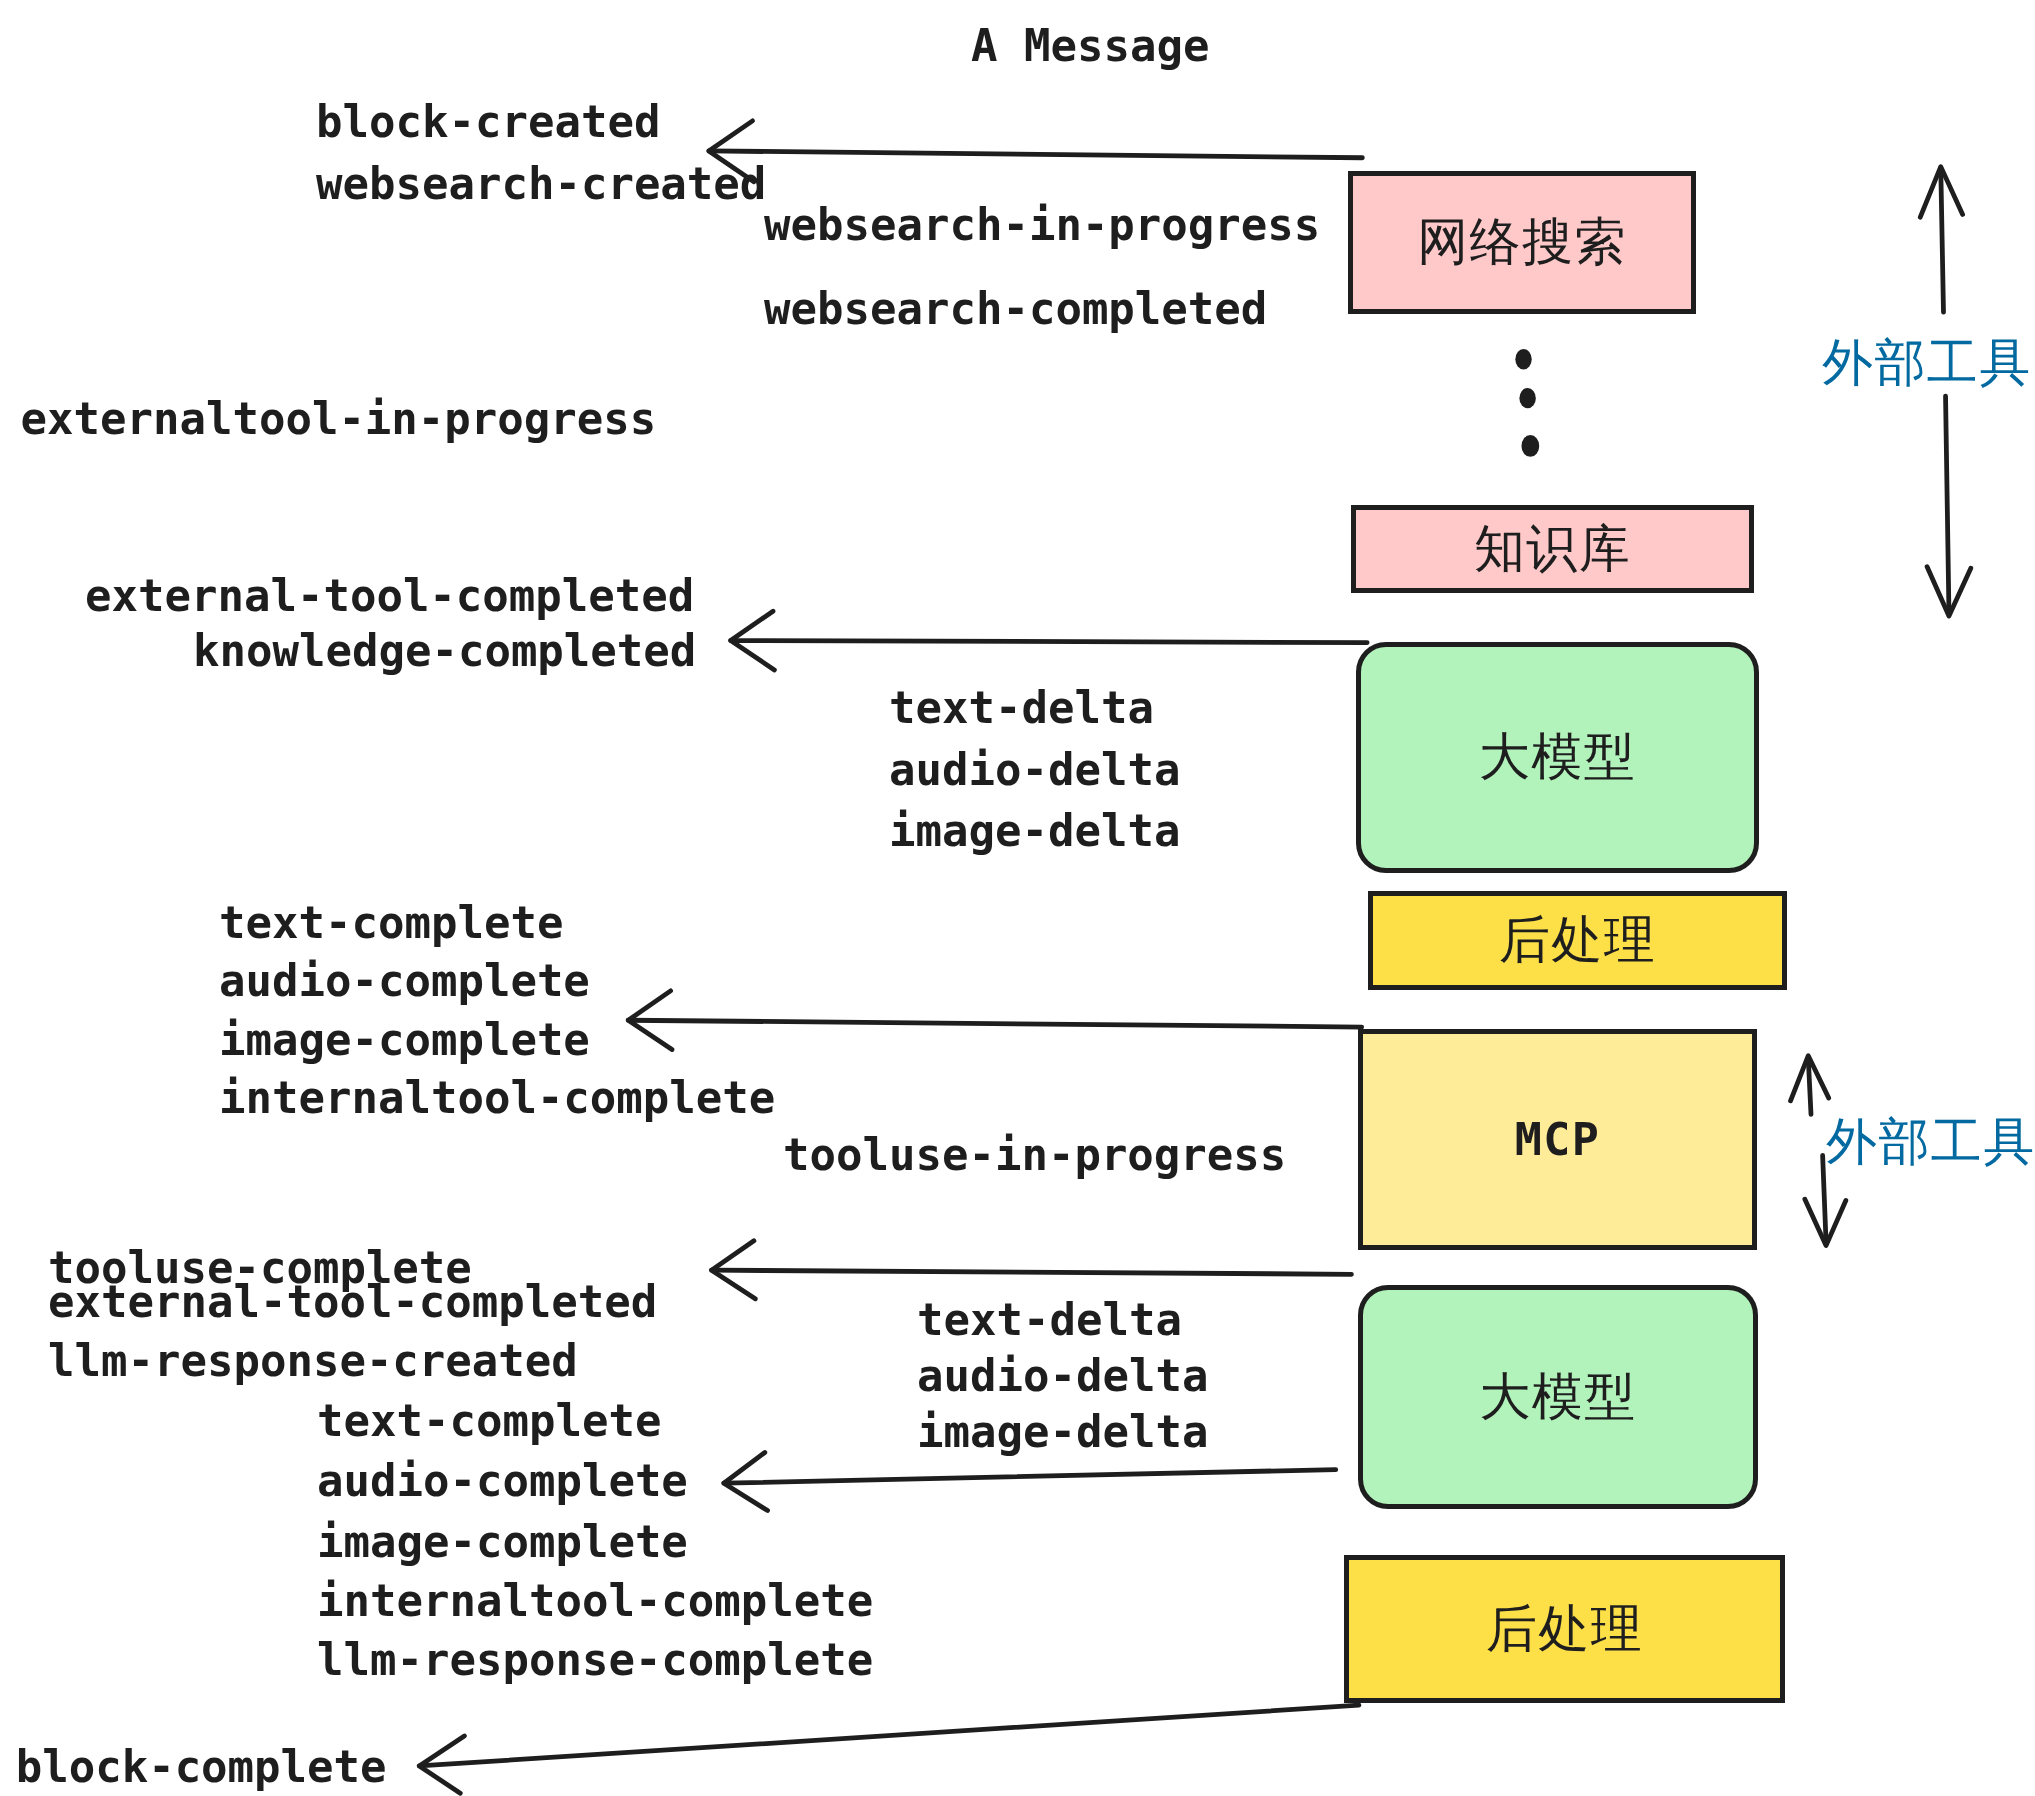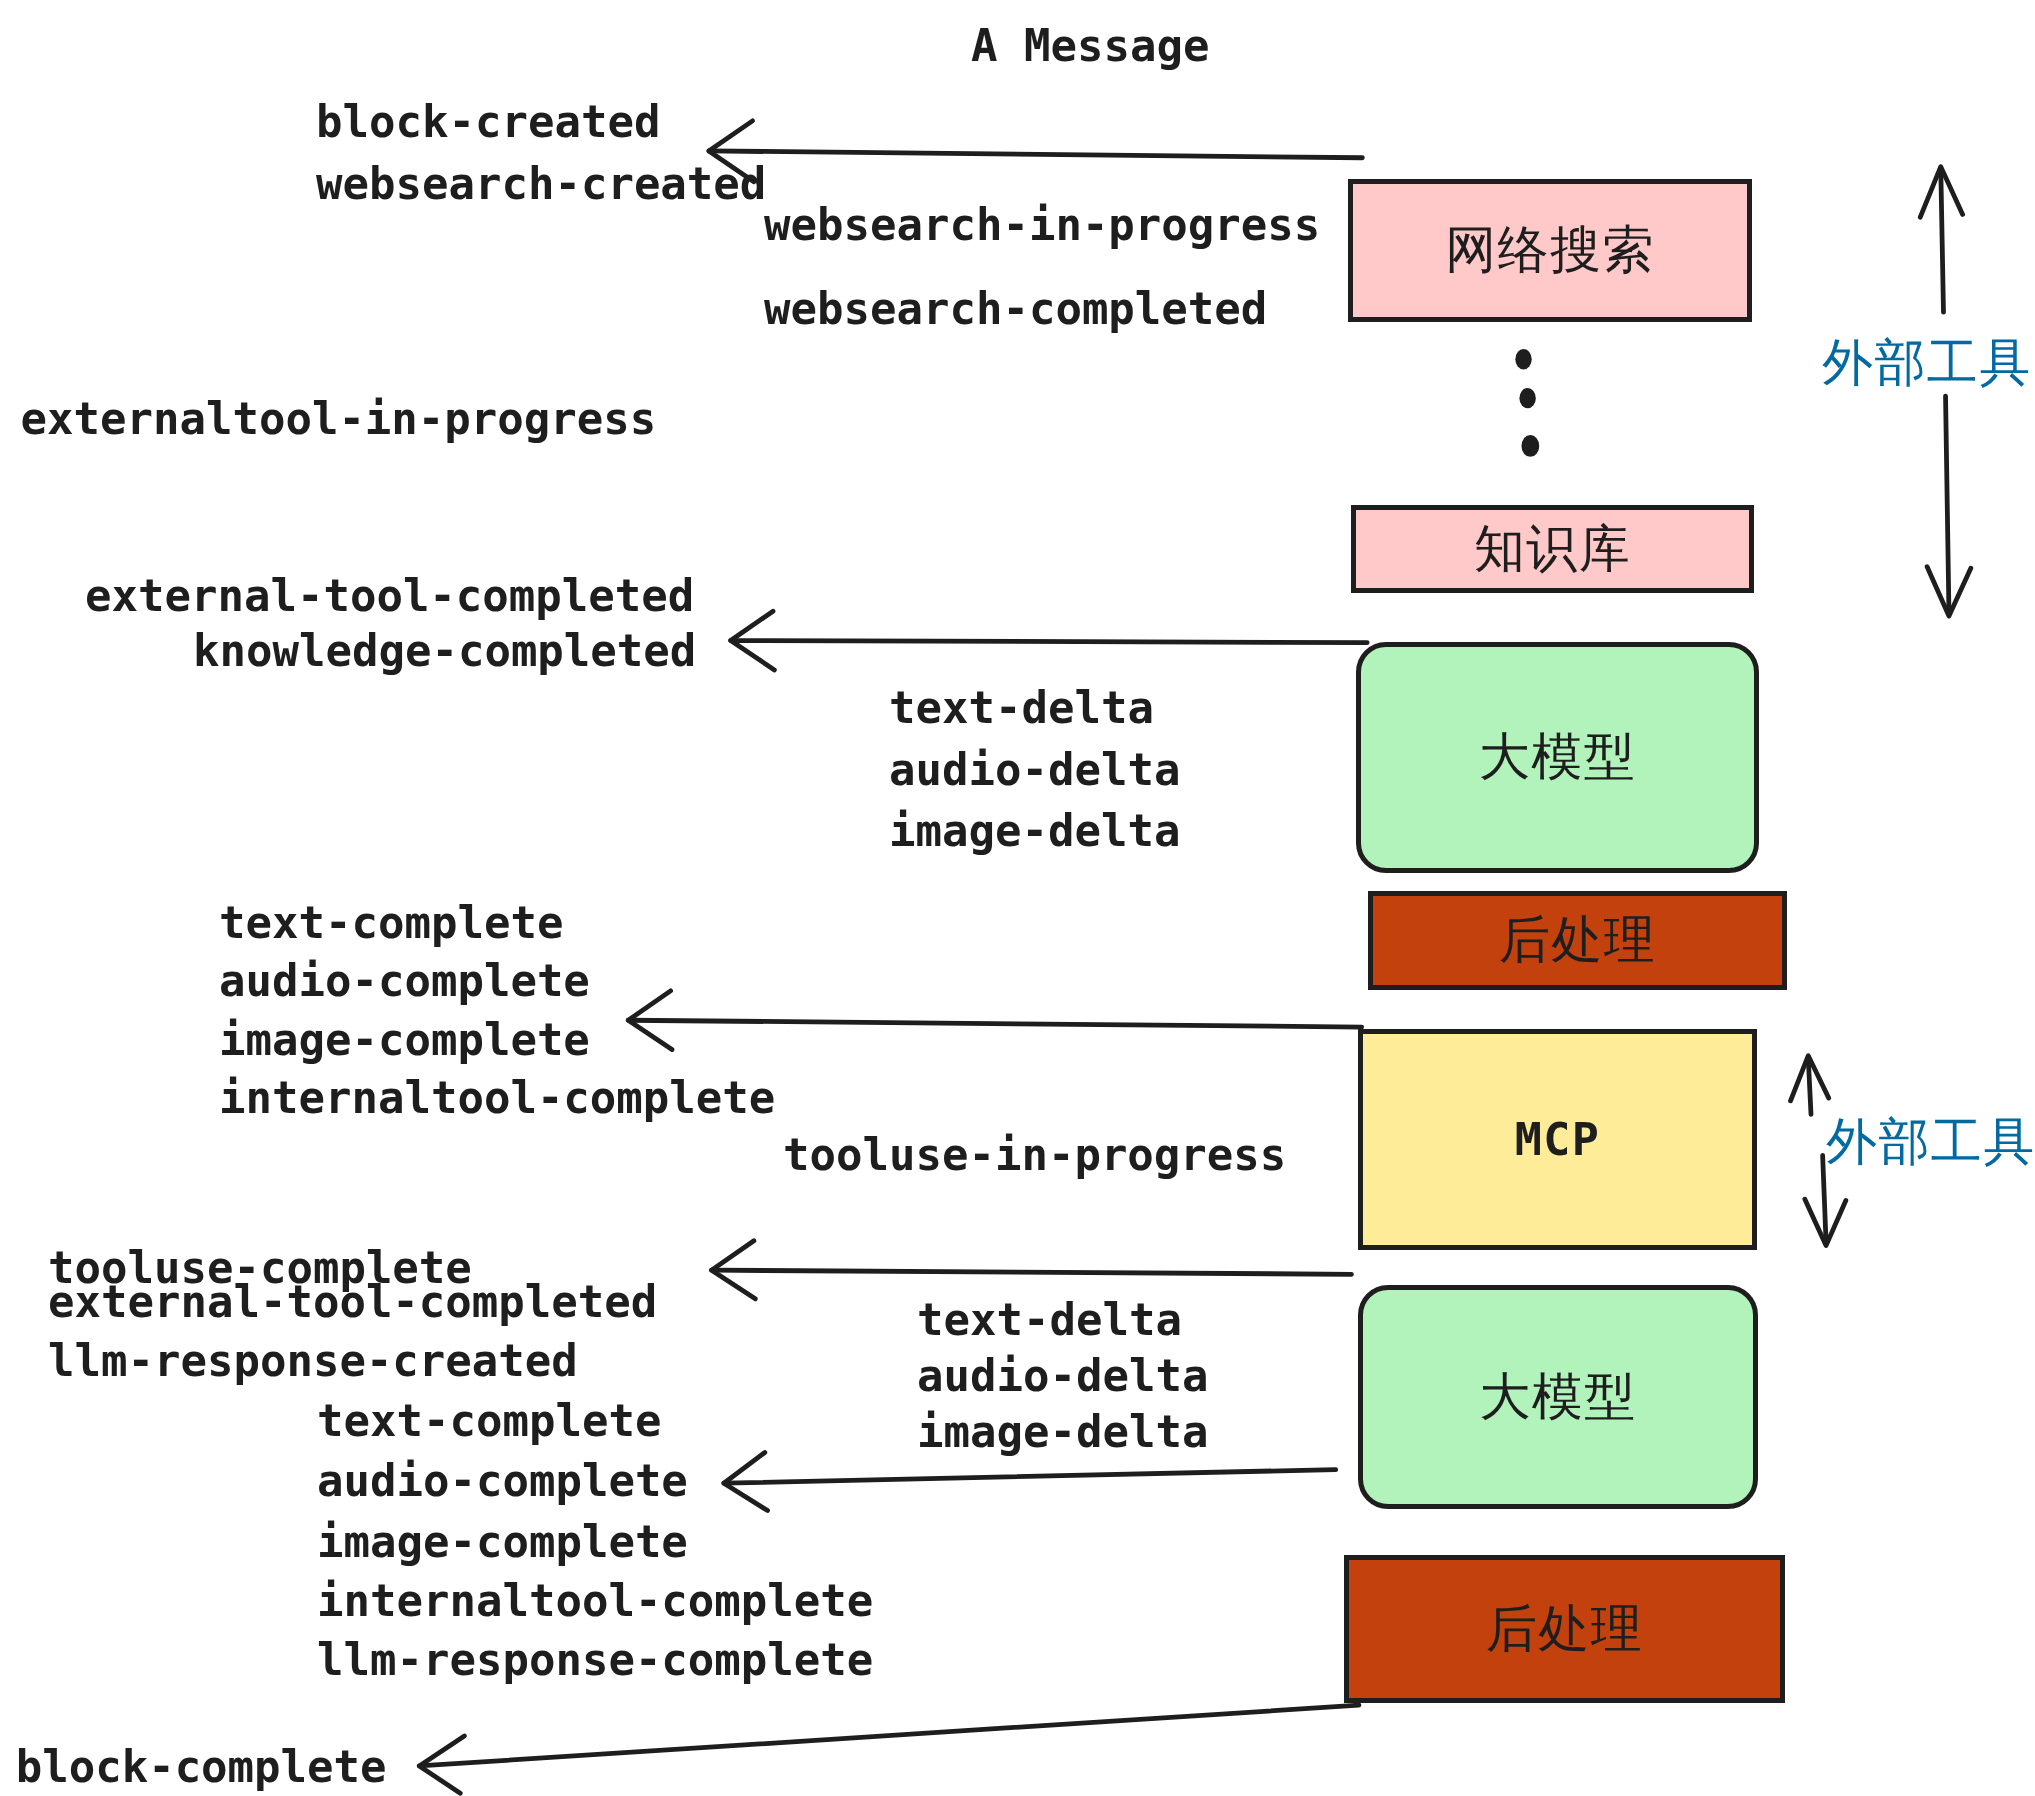--- a/index.html
+++ b/index.html
@@ -46,21 +46,21 @@
     white-space: nowrap;
   }
   .node .nlabel.mono {
     font-family: "DejaVu Sans Mono", monospace;
     font-weight: bold;
     font-size: 45px;
   }
   .fill-pink   { background: #ffc9c9; }
   .fill-green  { background: #b2f2bb; border-radius: 30px; }
   .fill-yellow { background: #ffec99; }
-  .fill-white  { background: #c2410c; }
+  .fill-white  { background: #fde047; }
   .side-label {
     position: absolute;
     font-family: Liberation Serif, serif;
     font-size: 51px;
     color: #0369a1;
     white-space: nowrap;
     letter-spacing: 1.4px;
   }
   #arrow-layer {
     position: absolute;
@@ -157,21 +157,21 @@
   <div class="ev" style="left:917px; top:1404px;">image-delta</div>
 
   <div class="ev" style="left:317px;  top:1393px;">text-complete</div>
   <div class="ev" style="left:317px;  top:1453px;">audio-complete</div>
   <div class="ev" style="left:317px;  top:1514px;">image-complete</div>
   <div class="ev" style="left:317px;  top:1573px;">internaltool-complete</div>
   <div class="ev" style="left:317px;  top:1632px;">llm-response-complete</div>
 
   <div class="ev" style="left:15.7px;   top:1739px;">block-complete</div>
 
-  <div class="node fill-pink" style="left:1348px; top:179px;  width:404px; height:143px;">
+  <div class="node fill-pink" style="left:1348px; top:171px;  width:348px; height:143px;">
     <span class="nlabel">网络搜索</span>
   </div>
   <div class="node fill-pink" style="left:1351px; top:505px;  width:403px; height:88px;">
     <span class="nlabel">知识库</span>
   </div>
   <div class="node fill-green" style="left:1356px; top:642px;  width:403px; height:231px;">
     <span class="nlabel">大模型</span>
   </div>
   <div class="node fill-white" style="left:1368px; top:891px; width:419px; height:99px;">
     <span class="nlabel">后处理</span>

